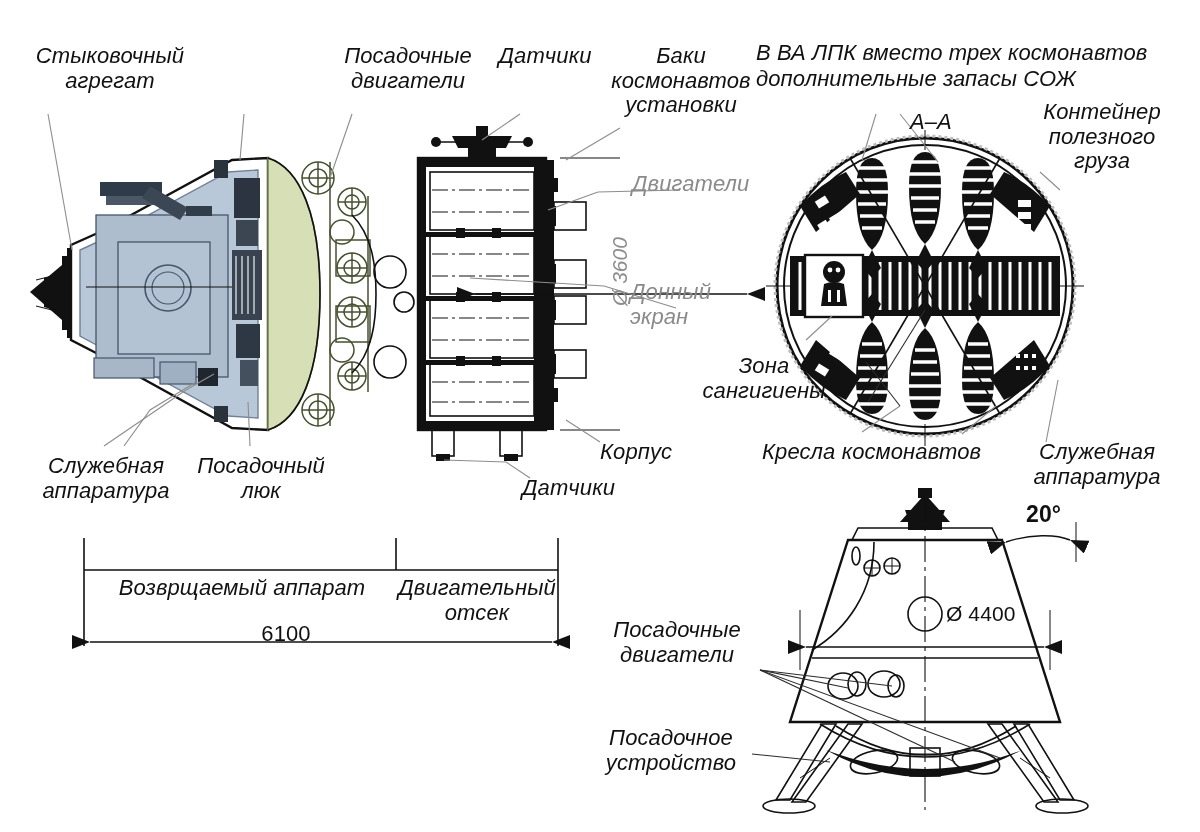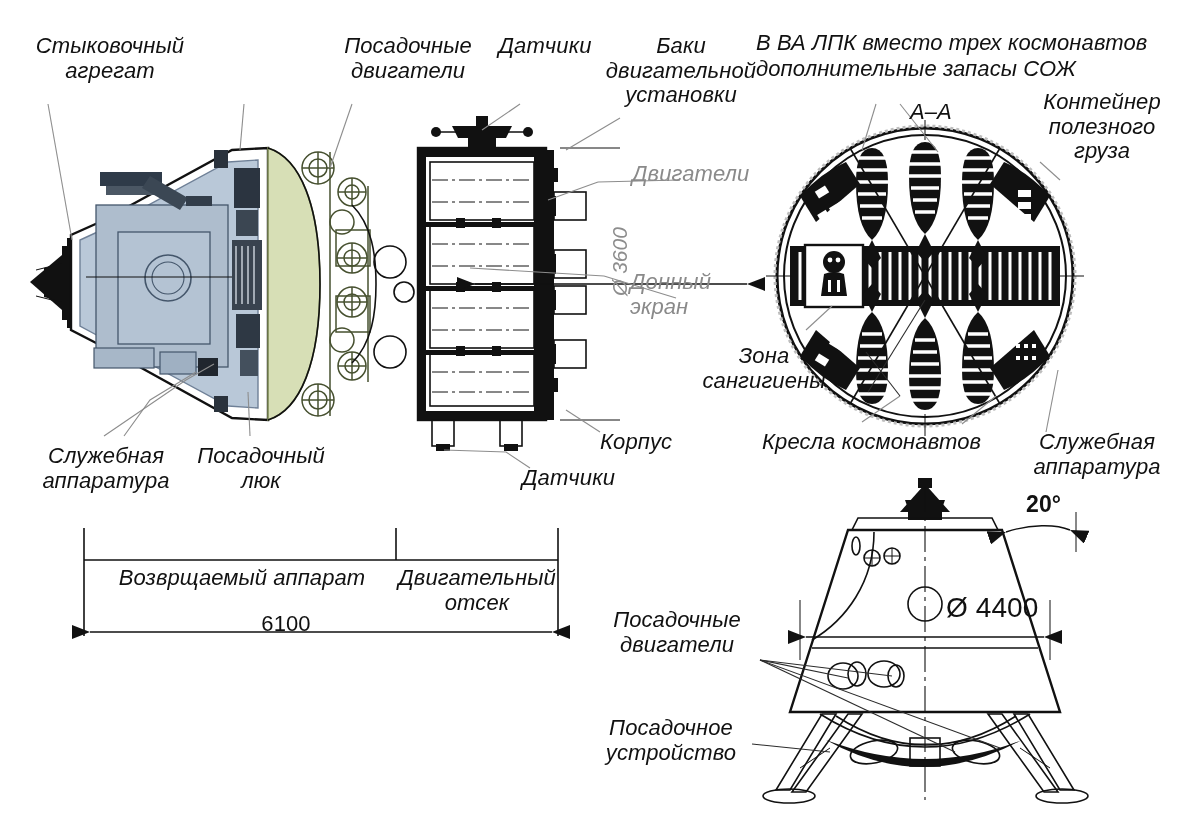--- a/index.html
+++ b/index.html
@@ -1,19 +1,19 @@
 <!DOCTYPE html>
 <html lang="ru"><head>
 <meta charset="utf-8">
 <title>TKS spacecraft technical diagram</title>
 <style>
   html,body{margin:0;padding:0;background:#ffffff;}
   body{width:1200px;height:832px;overflow:hidden;
        font-family:"Liberation Sans","DejaVu Sans",sans-serif;color:#111;}
-  #page{position:relative;width:1200px;height:636px;background:#fff;}
+  #page{position:relative;width:1200px;height:636px;background:#fff;margin-top:10px;}
 
   .lbl{position:absolute;font-style:italic;font-size:22px;line-height:1.12;
        color:#111;white-space:pre;letter-spacing:.1px;}
   .lbl.c{text-align:center;}
   .lbl.gray{color:#8a8a8a;}
 
   .vtxt{position:absolute;font-style:italic;font-size:21px;color:#8d8d8d;
         transform-origin:0 0;transform:rotate(-90deg);white-space:pre;}
 
   svg{position:absolute;left:0;top:0;overflow:visible;}
@@ -469,21 +469,21 @@
   <div class="lbl c" style="left:30px;top:34px;width:160px;">Стыковочный
 агрегат</div>
 
 
   <div class="lbl c" style="left:318px;top:34px;width:180px;">Посадочные
 двигатели</div>
 
   <div class="lbl c" style="left:480px;top:34px;width:130px;">Датчики</div>
 
   <div class="lbl c" style="left:596px;top:34px;width:170px;">Баки
-двигательной
+космонавтов
 установки</div>
 
   <div class="lbl gray" style="left:632px;top:162px;">Двигатели</div>
 
   <div class="lbl gray" style="left:630px;top:270px;">Донный
 экран</div>
 
   <div class="vtxt" style="left:608px;top:296px;">Ø 3600</div>
 
   <div class="lbl c" style="left:26px;top:444px;width:160px;">Служебная
@@ -519,17 +519,17 @@
 
   <div class="lbl c" style="left:1012px;top:430px;width:170px;">Служебная
 аппаратура</div>
 
   <div class="lbl c" style="left:592px;top:608px;width:170px;">Посадочные
 двигатели</div>
 
   <div class="lbl c" style="left:586px;top:716px;width:170px;">Посадочное
 устройство</div>
 
-  <div class="lbl" style="left:946px;top:592px;font-style:normal;font-size:28px;">Ø 4400</div>
+  <div class="lbl" style="left:946px;top:592px;font-style:normal;font-size:21px;">Ø 4400</div>
 
   <div class="lbl" style="left:1026px;top:492px;font-style:normal;font-size:23px;font-weight:bold;">20°</div>
 
 </div>
 
 </body></html>

